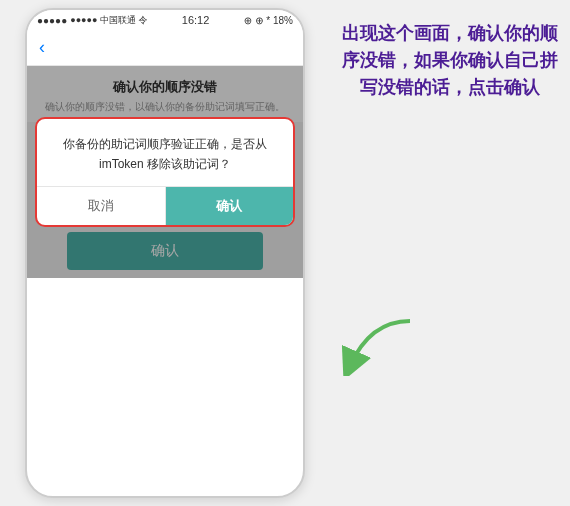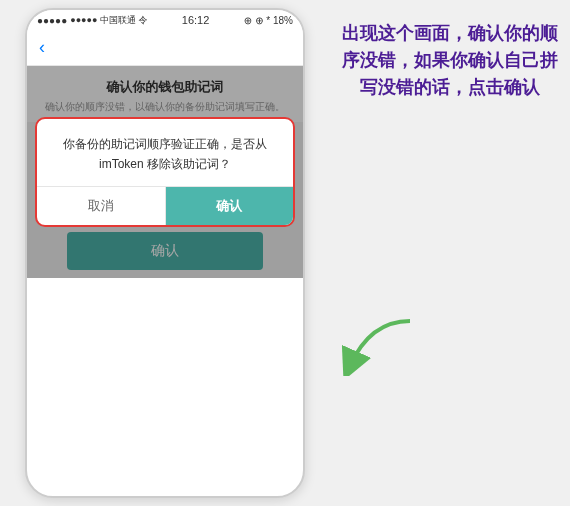--- a/index.html
+++ b/index.html
@@ -238,21 +238,21 @@
       </div>
     </div>
 
     <div class="nav-bar">
       <span class="nav-back">‹</span>
     </div>
 
     <div class="screen-content">
 
       <div class="confirm-header">
-        <div class="confirm-title">确认你的钱包助记词</div>
+        <div class="confirm-title">确认你的顺序没错</div>
         <div class="confirm-desc">确认你的顺序没错，以确认你的备份助记词填写正确。</div>
       </div>
 
       <div class="word-grid">
         <div class="word-row">
           <div class="word-tag selected">nephew</div>
           <div class="word-tag selected">crumble</div>
           <div class="word-tag selected">blossom</div>
           <div class="word-tag selected">tunnel</div>
         </div>

